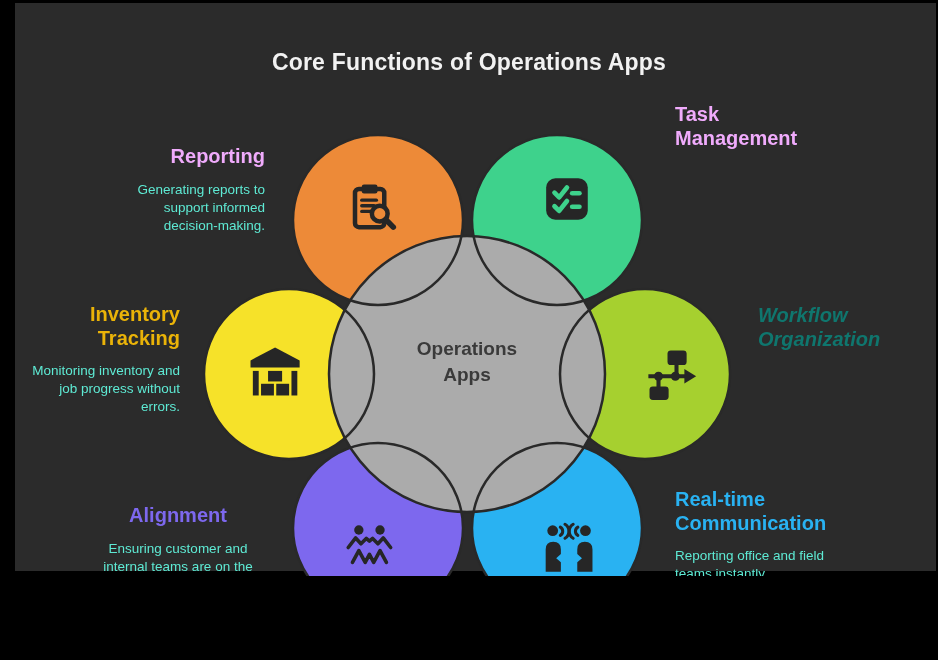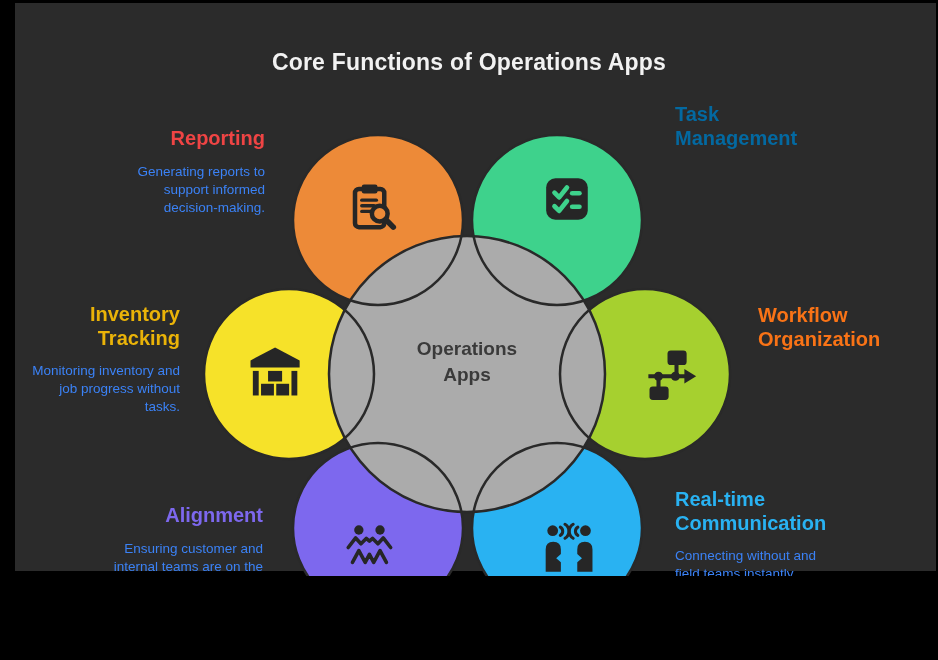--- a/index.html
+++ b/index.html
@@ -6,21 +6,21 @@
   html, body { width: 938px; height: 660px; background: #000; font-family: "Liberation Sans", sans-serif; }
   #canvas { position: relative; width: 938px; height: 576px; background: #000; overflow: hidden; }
   #panel { position: absolute; left: 15px; top: 3px; right: 2px; bottom: 5px; background: #2b2b2b; }
   #diagram { position: absolute; left: 0; top: 0; }
   .abs { position: absolute; }
   #page-title {
     left: 0; top: 49px; width: 938px; text-align: center;
     color: #f2f2f2; font-size: 23px; font-weight: bold; letter-spacing: 0.2px;
   }
   .fn-block h2 { font-size: 20px; font-weight: bold; line-height: 1.18; margin-bottom: 12px; }
-  .fn-block p { font-size: 13.5px; line-height: 1.34; color: #3b82f6; }
+  .fn-block p { font-size: 13.5px; line-height: 1.34; color: #5eead4; }
   .ra { text-align: right; }
   .la { text-align: left; }
   #center-label {
     left: 397px; top: 336px; width: 140px; text-align: center;
     font-size: 19px; font-weight: bold; line-height: 1.35;
   }
 </style>
 </head>
 <body>
 
@@ -114,39 +114,39 @@
         <path d="M27.5,4.5 a7,7 0 0 0 0,12"></path>
       </g>
     </g>
   </svg>
 
   <div id="page-title" class="abs">Core Functions of Operations Apps</div>
 
   <div id="center-label" class="abs" style="color: rgb(58, 58, 58);">Operations Apps</div>
 
   <div class="abs fn-block ra" style="left:115px; top:127px; width:150px;">
-    <h2 style="color: #ef4444;">Reporting</h2>
+    <h2 style="color: #f0abfc; margin-top: 18px;">Reporting</h2>
     <p>Generating reports to support informed decision-making.</p>
   </div>
 
   <div class="abs fn-block la" style="left:675px; top:103px; width:155px;">
-    <h2 style="color: #0369a1;">Task Management</h2>
+    <h2 style="color: #f0abfc;">Task Management</h2>
   </div>
 
   <div class="abs fn-block ra" style="left:30px; top:303px; width:150px;">
     <h2 style="color: #eab308;">Inventory Tracking</h2>
-    <p>Monitoring inventory and job progress without tasks.</p>
+    <p>Monitoring inventory and job progress without errors.</p>
   </div>
 
   <div class="abs fn-block la" style="left:758px; top:304px; width:155px;">
-    <h2 style="color: #f97316;">Workflow Organization</h2>
+    <h2 style="color: #0f766e; font-style: italic;">Workflow Organization</h2>
   </div>
 
-  <div class="abs fn-block ra" style="left:93px; top:504px; width:170px;">
+  <div class="abs fn-block ra" style="left:93px; top:504px; width:170px;text-align:center;">
     <h2 style="color: rgb(125, 104, 238);">Alignment</h2>
     <p>Ensuring customer and internal teams are on the same page.</p>
   </div>
 
   <div class="abs fn-block la" style="left:675px; top:488px; width:160px;">
     <h2 style="color: rgb(41, 178, 242);">Real-time Communication</h2>
-    <p>Connecting without and field teams instantly.</p>
+    <p>Reporting office and field teams instantly.</p>
   </div>
 </div>
 
 </body></html>

